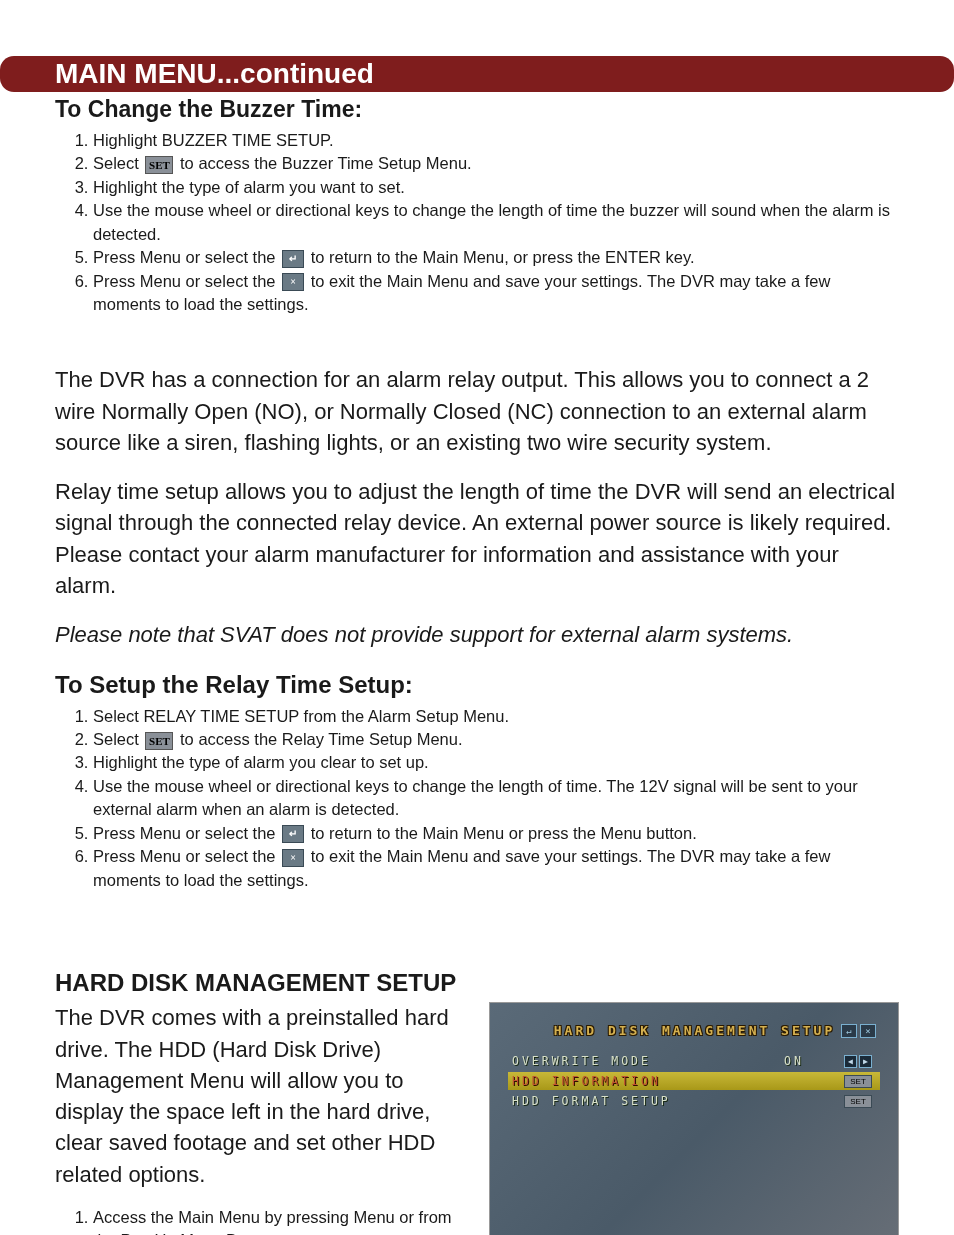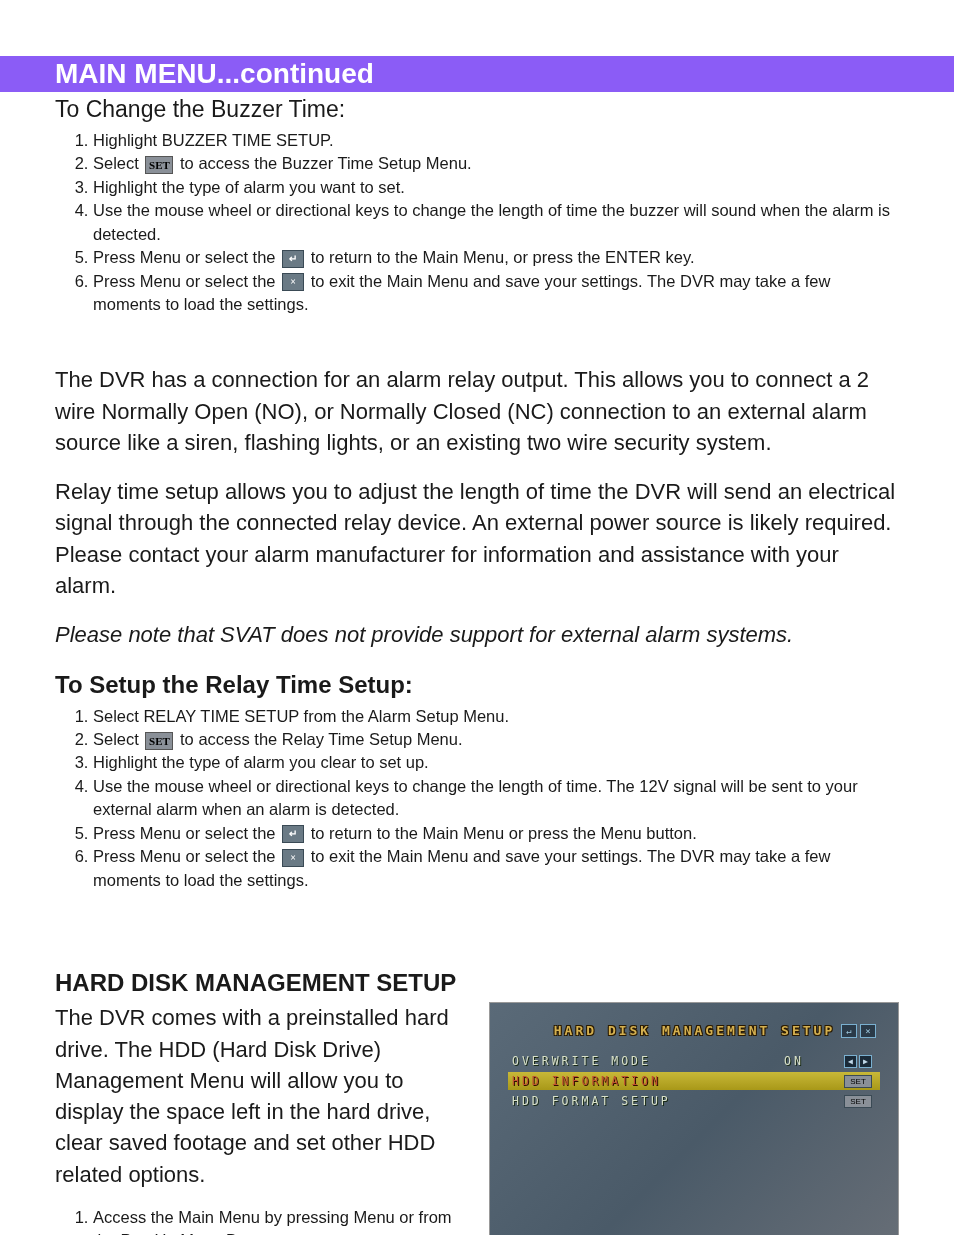--- a/index.html
+++ b/index.html
@@ -1,22 +1,22 @@
 <!DOCTYPE html>
 <html><head>
 <meta charset="utf-8">
 <style>
   * { box-sizing: border-box; margin: 0; padding: 0; }
   html, body { width: 954px; font-family: "Myriad Pro", "Segoe UI", Arial, sans-serif; color: #1a1a1a; }
   body { background: #fff; }
   .page { width: 954px; min-height: 1235px; position: relative; padding: 56px 55px 0 55px; }
-  .main-title-bar { background: #8b5cf6; color: #fff; font-weight: 700; font-size: 28px; padding: 2px 0 2px 0; margin: 0 -55px 4px -55px; font-family: "Myriad Pro", "Arial Narrow", Arial, sans-serif; font-stretch: condensed; letter-spacing: 0px;}
+  .main-title-bar { background: #7f1d1d; color: #fff; font-weight: 700; font-size: 28px; padding: 2px 0 2px 0; margin: 0 -55px 4px -55px; font-family: "Myriad Pro", "Arial Narrow", Arial, sans-serif; font-stretch: condensed; letter-spacing: 0px; border-radius: 14px;}
   .main-title-bar span { padding-left: 55px; }
   h1.section { font-size: 24px; font-weight: 700; margin-top: 28px; margin-bottom: 6px; font-family: "Myriad Pro", "Arial Narrow", Arial, sans-serif; font-stretch: condensed; letter-spacing: 0px; line-height:1.1;}
-  h1.sub { font-size: 23px; font-weight: 400; margin-top: 4px; margin-bottom: 6px; font-family: "Myriad Pro", "Arial Narrow", Arial, sans-serif; font-stretch: condensed;}
+  h1.sub { font-size: 23px; font-weight: 700; margin-top: 4px; margin-bottom: 6px; font-family: "Myriad Pro", "Arial Narrow", Arial, sans-serif; font-stretch: condensed;}
   ol { list-style: decimal; margin-left: 38px; }
   ol li { font-size: 16.5px; line-height: 1.42; font-family: "Myriad Pro", "Arial Narrow", Arial, sans-serif; font-stretch: condensed; font-weight:400; margin-bottom:0px;}
   p.body { font-size: 22px; line-height: 1.42; font-family: Liberation Sans, sans-serif; font-stretch: condensed; margin-top: 10px; }
   p.italic { font-style: italic; }
   .inline-icon { display: inline-block; vertical-align: middle; width: 28px; height: 18px; background: #6a7a85; border:1px solid #3a4a55; font-size: 10px; color: #fff; text-align: center; line-height: 16px; font-family: serif; font-weight: bold; margin: 0 2px;}
   .inline-icon.set { font-family: "Times New Roman", serif; font-size:11px; letter-spacing:0px; background:#8a9098; color:#000; border:1px solid #555;}
   .inline-icon.small { width: 22px; height: 18px; }
   .li-line { display: inline; }
   .two-col { display: flex; gap: 20px; align-items: flex-start; margin-top:6px;}
   .col-left { flex: 1 1 auto; }

